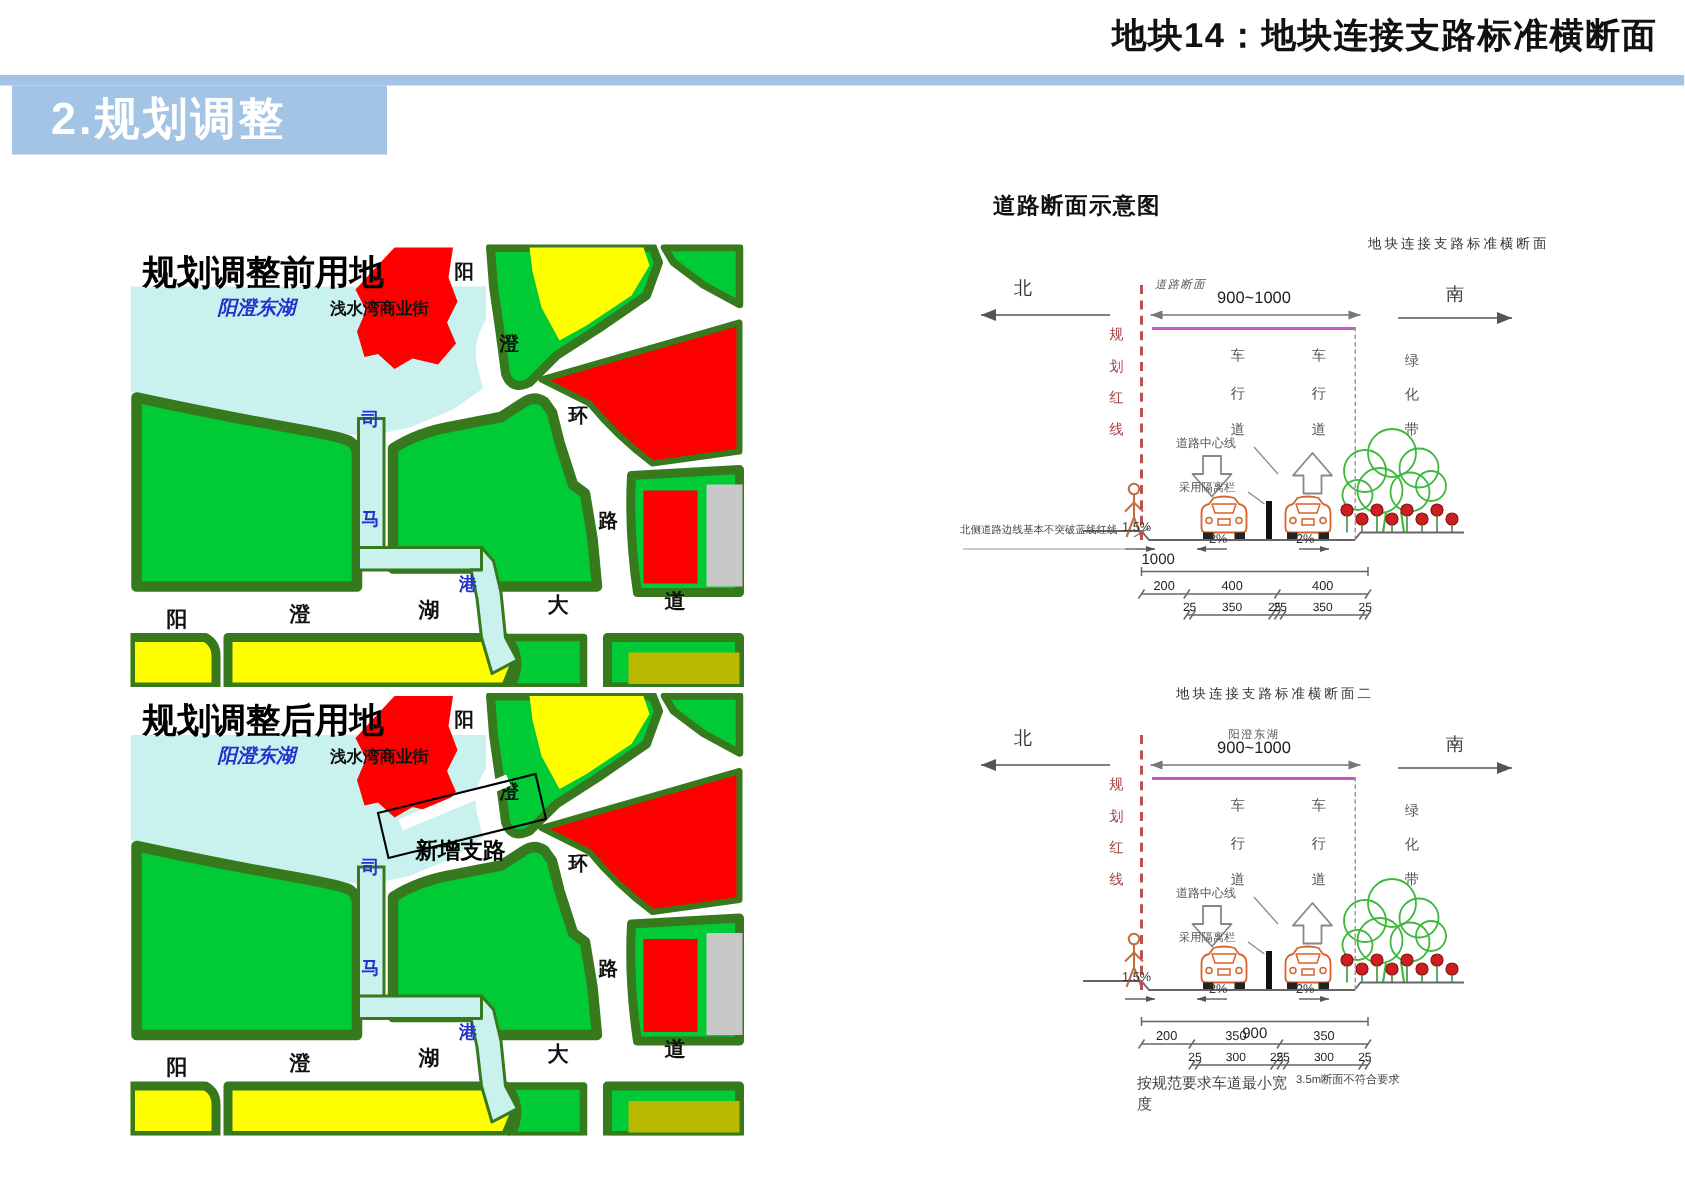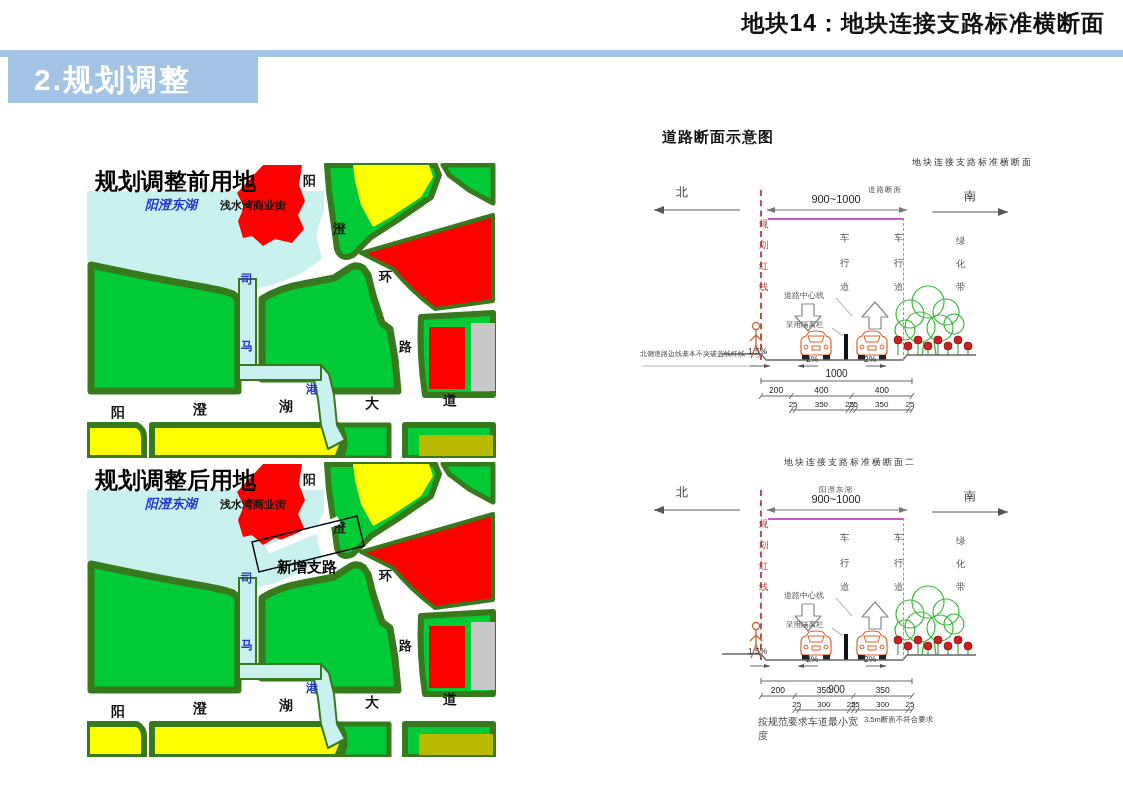--- a/index.html
+++ b/index.html
@@ -6,21 +6,21 @@
   #slide{position:relative;width:1123px;height:794px;background:#fff;overflow:hidden;
          font-family:"Liberation Sans","DejaVu Sans",sans-serif;}
   .abs{position:absolute;}
   #header-title{top:8px;right:18px;font-size:23px;font-weight:bold;color:#111;letter-spacing:1px;}
   #top-rule{left:0;top:50px;width:1123px;height:7px;}
   #banner{left:8px;top:57px;width:250px;height:46px;}
   #banner-title{left:34px;top:57px;height:46px;line-height:46px;font-size:30px;font-weight:bold;color:#fff;letter-spacing:2px;}
   #intro-text{left:75px;top:118px;font-size:21px;font-weight:bold;color:#111;letter-spacing:1px;}
   #right-panel-title{left:662px;top:128px;font-size:15px;font-weight:bold;color:#111;letter-spacing:1px;}
   svg text{font-family:"Liberation Sans","DejaVu Sans",sans-serif;}
-  .vtext{position:absolute;width:14px;text-align:left;word-break:break-all;margin-left:24px;}
+  .vtext{position:absolute;width:14px;text-align:right;word-break:break-all;}
   .sec{position:absolute;width:480px;height:298px;}
   .sec *{position:absolute;}
 </style>
 </head>
 <body>
 
 <div id="slide">
   <div class="abs" id="header-title">地块14：地块连接支路标准横断面</div>
   <div class="abs" id="top-rule" style="background: rgb(163, 196, 228);"></div>
   <div class="abs" id="banner" style="background: rgb(163, 196, 228);"></div>
@@ -181,35 +181,35 @@
         <line x1="149.2" y1="261" x2="153.2" y2="255" stroke="#666" stroke-width="1"></line>
         <line x1="152.975" y1="261" x2="156.975" y2="255" stroke="#666" stroke-width="1"></line>
         <line x1="205.825" y1="261" x2="209.825" y2="255" stroke="#666" stroke-width="1"></line>
         <line x1="209.6" y1="261" x2="213.6" y2="255" stroke="#666" stroke-width="1"></line>
         <line x1="213.375" y1="261" x2="217.375" y2="255" stroke="#666" stroke-width="1"></line>
         <line x1="266.225" y1="261" x2="270.225" y2="255" stroke="#666" stroke-width="1"></line>
         <line x1="270" y1="261" x2="274" y2="255" stroke="#666" stroke-width="1"></line>
         <line x1="116" y1="206" x2="126" y2="200" stroke="#777" stroke-width="0.8"></line>
         <line x1="2" y1="214" x2="116" y2="214" stroke="#999" stroke-width="0.7"></line>
       </svg>
-      <div style="left: 130px; top: 33px; width: 132px; text-align: right; font-size: 7.5px; color: rgb(85, 85, 85); letter-spacing: 1px;">道路断面</div>
+      <div style="left: 130px; top: 33px; width: 132px; text-align: left; font-size: 7.5px; color: rgb(85, 85, 85); letter-spacing: 1px; font-style: italic;">道路断面</div>
       <div style="left: 130px; top: 41px; width: 132px; text-align: center; font-size: 11px; color: rgb(34, 34, 34);">900~1000</div>
       <div style="left: 128px; top: 66px; width: 136px; height: 2px; background: rgb(199, 87, 199);"></div>
       <div style="left: 120px; top: 38px; width: 0px; height: 170px; border-left: 2px dashed rgb(192, 80, 77);"></div>
       <div style="left: 263px; top: 66px; width: 0px; height: 142px; border-left: 1px dashed rgb(153, 153, 153);"></div>
       <div class="vtext" style="left: 95px; top: 62px; font-size: 9.5px; color: rgb(161, 68, 68); line-height: 2.2;">规划红线</div>
       <div class="vtext" style="left: 176px; top: 74px; font-size: 9.5px; color: rgb(85, 85, 85); line-height: 2.6;">车行道</div>
       <div class="vtext" style="left: 230px; top: 74px; font-size: 9.5px; color: rgb(85, 85, 85); line-height: 2.6;">车行道</div>
       <div class="vtext" style="left: 292px; top: 78px; font-size: 9.5px; color: rgb(85, 85, 85); line-height: 2.4;">绿化带</div>
       <div style="left: 144px; top: 138px; font-size: 8px; color: rgb(85, 85, 85); white-space: nowrap;">道路中心线</div>
       <div style="left: 146px; top: 168px; font-size: 7.5px; color: rgb(85, 85, 85); white-space: nowrap;">采用隔离栏</div>
       <div style="left: 108px; top: 194px; font-size: 8.5px; color: rgb(51, 51, 51);">1.5%</div>
       <div style="left: 166px; top: 202px; font-size: 8.5px; color: rgb(51, 51, 51);">2%</div>
       <div style="left: 224px; top: 202px; font-size: 8.5px; color: rgb(51, 51, 51);">2%</div>
-      <div style="left: 121px; top: 216px; width: 151px; text-align: center; font-size: 10px; color: rgb(34, 34, 34);">1000</div>
+      <div style="left: 121px; top: 216px; width: 151px; font-size: 10px; color: rgb(34, 34, 34);">1000</div>
       <div style="left: 116.1px; top: 233px; width: 40px; text-align: center; font-size: 8.5px; color: rgb(34, 34, 34);">200</div>
       <div style="left: 161.4px; top: 233px; width: 40px; text-align: center; font-size: 8.5px; color: rgb(34, 34, 34);">400</div>
       <div style="left: 221.8px; top: 233px; width: 40px; text-align: center; font-size: 8.5px; color: rgb(34, 34, 34);">400</div>
       <div style="left: 139.087px; top: 248px; width: 28px; text-align: center; font-size: 8px; color: rgb(34, 34, 34);">25</div>
       <div style="left: 167.4px; top: 248px; width: 28px; text-align: center; font-size: 8px; color: rgb(34, 34, 34);">350</div>
       <div style="left: 195.712px; top: 248px; width: 28px; text-align: center; font-size: 8px; color: rgb(34, 34, 34);">25</div>
       <div style="left: 199.488px; top: 248px; width: 28px; text-align: center; font-size: 8px; color: rgb(34, 34, 34);">25</div>
       <div style="left: 227.8px; top: 248px; width: 28px; text-align: center; font-size: 8px; color: rgb(34, 34, 34);">350</div>
       <div style="left: 256.113px; top: 248px; width: 28px; text-align: center; font-size: 8px; color: rgb(34, 34, 34);">25</div>
       <div style="left: 0px; top: 198px; width: 116px; font-size: 7px; color: rgb(68, 68, 68); line-height: 1.15;">北侧道路边线基本不突破蓝线红线</div>

